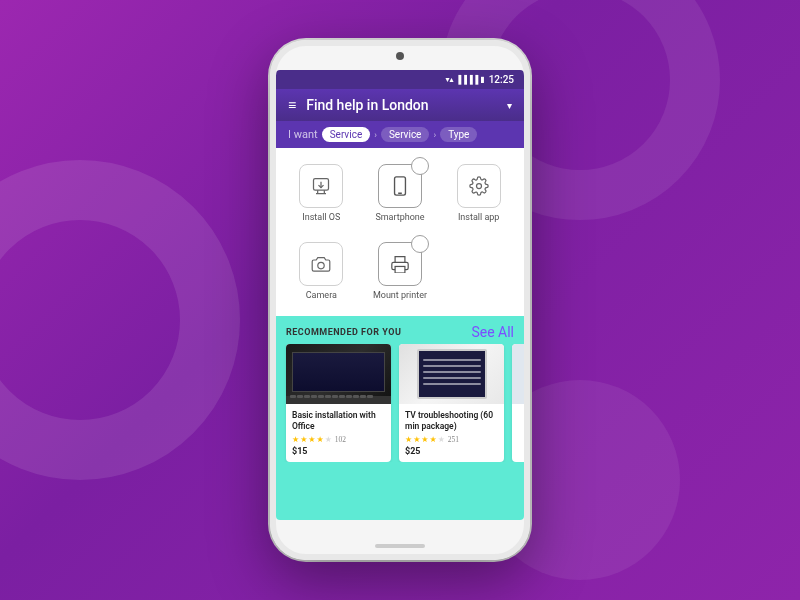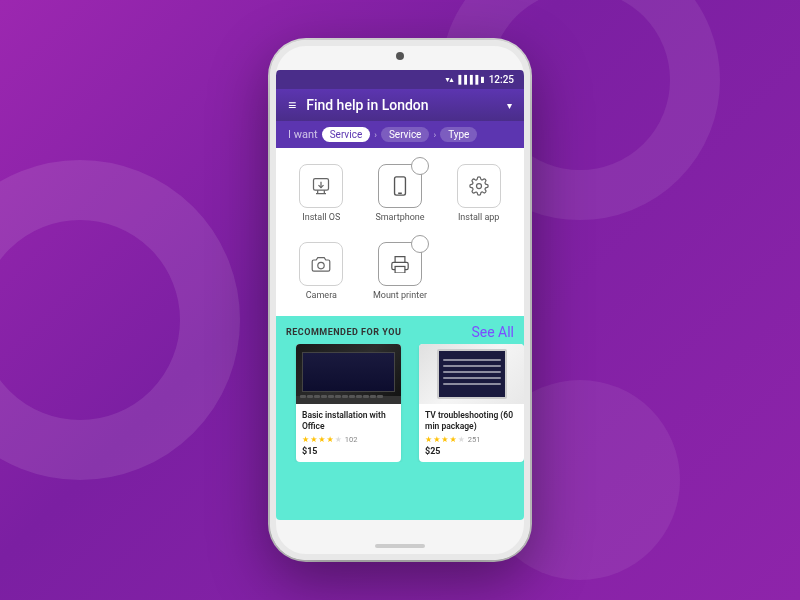--- a/index.html
+++ b/index.html
@@ -273,21 +273,20 @@
       overflow: hidden;
     }
 
     .service-card {
       background: white;
       border-radius: 4px;
       overflow: hidden;
       width: 105px;
       flex-shrink: 0;
       box-shadow: 0 1px 3px rgba(0,0,0,0.1);
-      margin-left: 10px;
     }
 
     .card-image-laptop {
       background: linear-gradient(135deg, #1a1a1a 0%, #2d2d2d 50%, #111 100%);
       height: 60px;
       position: relative;
       overflow: hidden;
     }
 
     .card-image-laptop::before {
@@ -380,20 +379,21 @@
 
     .star {
       color: #ffc107;
       font-size: 8px;
     }
 
     .review-count {
       font-size: 7.5px;
       color: #888;
       margin-left: 2px;
+      font-family: Liberation Serif, serif;
     }
 
     .card-price {
       font-size: 9px;
       font-weight: 700;
       color: #222;
     }
 
     .card-partial {
       width: 20px;

